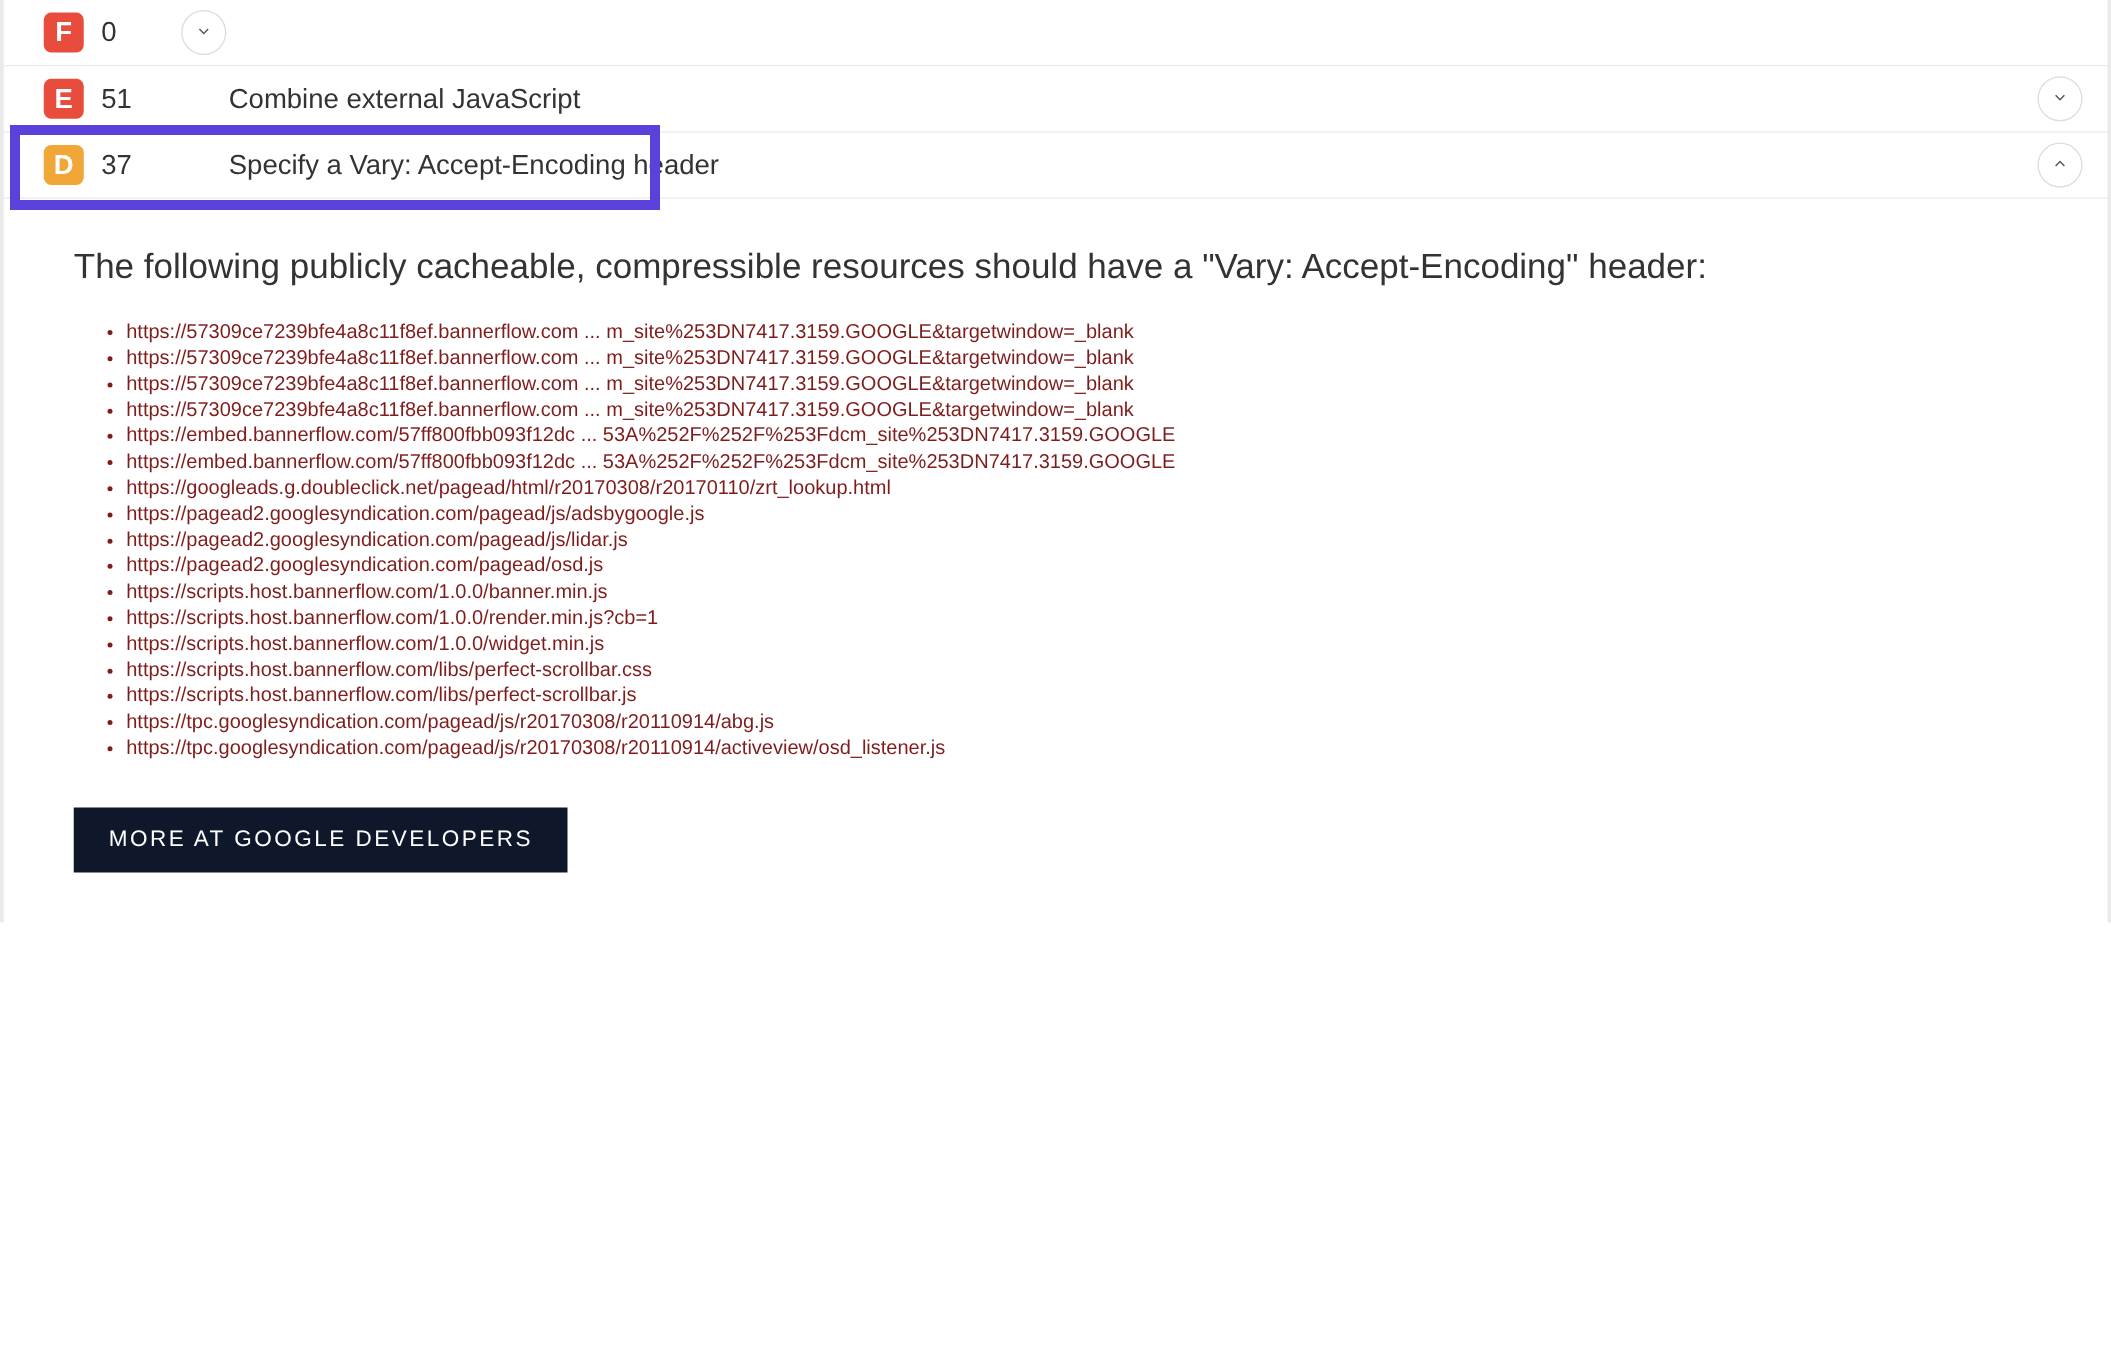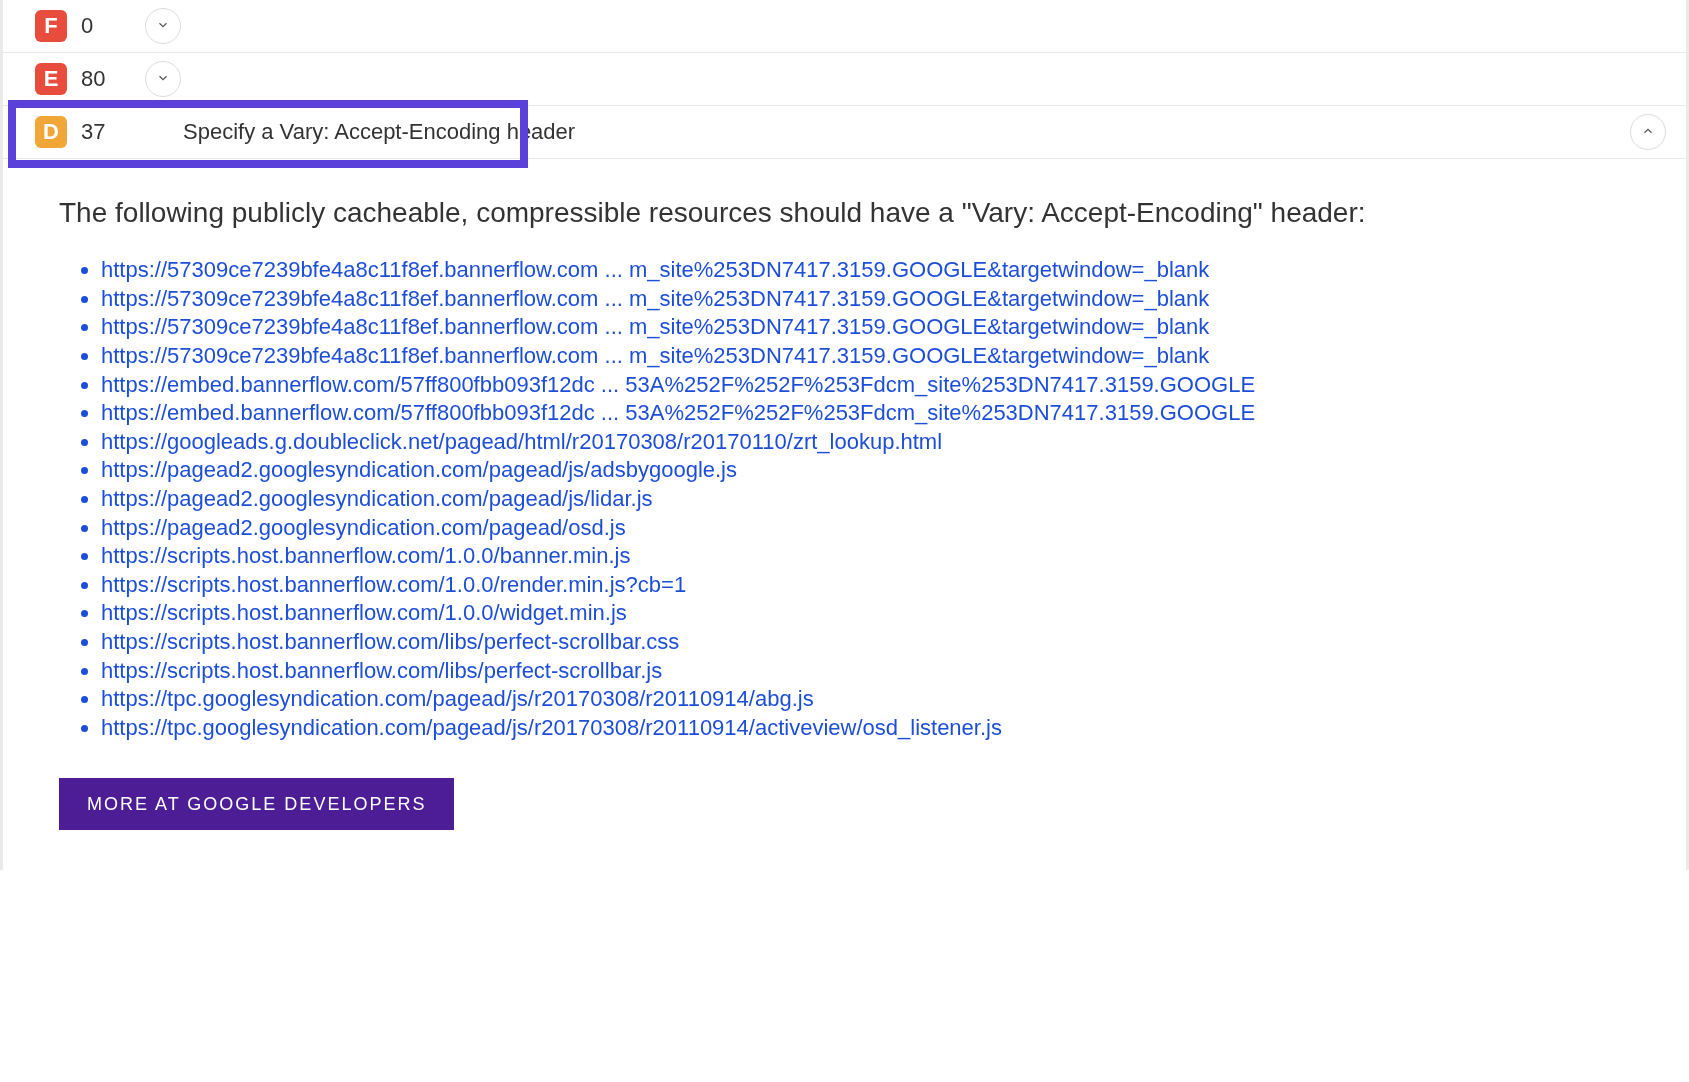--- a/index.html
+++ b/index.html
@@ -84,29 +84,29 @@
       font-size: 28px;
       font-weight:400;
       color:#333;
       line-height:1.4;
     }
     .resource-list {
       margin-top: 24px;
       padding-left: 42px;
     }
     .resource-list li {
-      font-size: 22px;
-      color:#1d4ed8;
+      font-size: 16px;
+      color:#7f1d1d;
       list-style-type: disc;
       line-height: 1.3;
       word-break: break-all;
     }
     .more-btn {
       margin-top: 36px;
-      background:#4c1d95;
+      background:#0f172a;
       color:#fff;
       border:none;
       height: 52px;
       padding: 0 28px;
       font-size: 18px;
       letter-spacing: 2px;
       font-weight:500;
       cursor:pointer;
       font-family: inherit;
     }
@@ -123,21 +123,22 @@
       <span>
         <svg viewBox="0 0 24 24">
             <polyline points="6 9 12 15 18 9"></polyline>
           </svg>
       </span>
     </button>
   </div>
 
   <div class="row">
     <div class="grade-badge grade-E">E</div>
-    <div class="score">80</div>
+    <div class="score">51</div>
+    <div class="rule-title">Combine external JavaScript</div>
     <button class="toggle-btn">
       <span>
         <svg viewBox="0 0 24 24">
             <polyline points="6 9 12 15 18 9"></polyline>
           </svg>
       </span>
     </button>
   </div>
 
   <div class="row" style="position:relative;">

